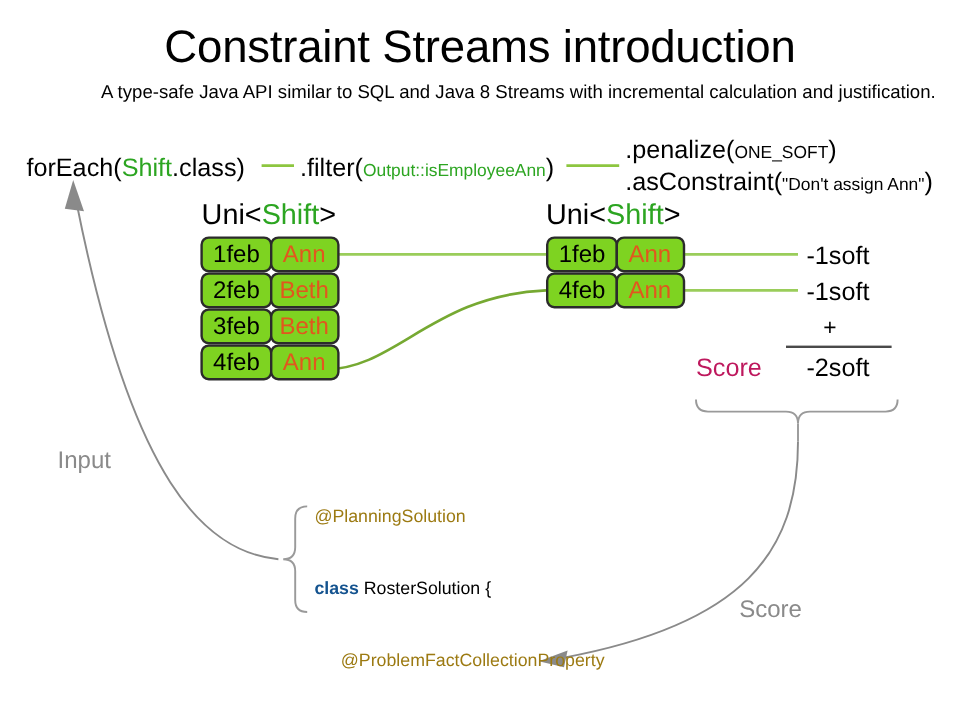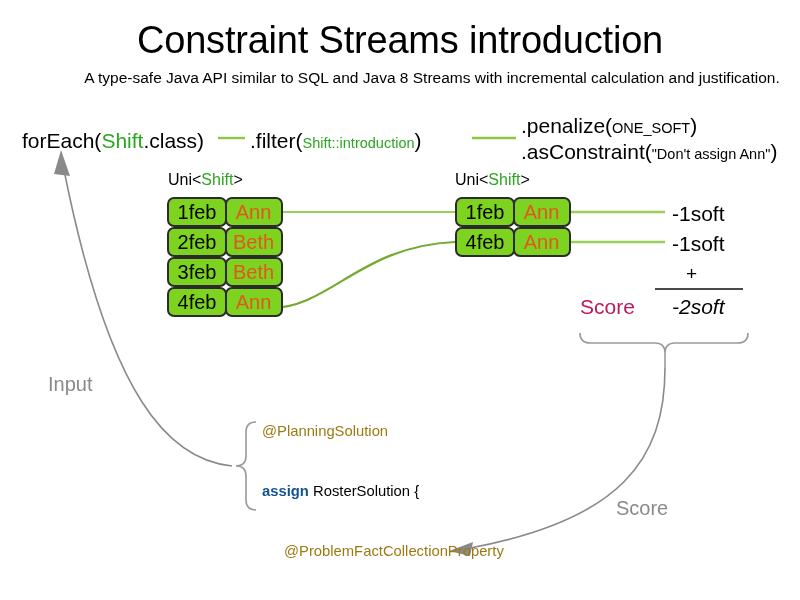--- a/index.html
+++ b/index.html
@@ -48,21 +48,21 @@
   .code-small { font-size: 14.5px; }
   .tok-type { color: #2ca521; }
 
   #foreach-expr { left: 22px; top: 128px; }
   #filter-expr  { left: 250px; top: 128px; }
   #penalize-expr   { left: 521px; top: 113px; }
   #asconstraint-expr { left: 521px; top: 139px; }
 
   
   .uni-label {
-    font-size: 16px; line-height: 24px; white-space: nowrap; color: #000;
+    font-size: 24px; line-height: 24px; white-space: nowrap; color: #000;
   }
   #uni-left  { left: 168px; top: 168px; }
   #uni-right { left: 455px; top: 168px; }
 
   
   .fact-row { display: flex; align-items: stretch; }
   .fact-cell {
     background: #7ed321;
     border: 2.5px solid #2b2b2b;
     border-radius: 7px;
@@ -86,21 +86,21 @@
   #soft-1 { left: 672px; top: 202px; }
   #soft-2 { left: 672px; top: 232px; }
 
   
   #plus-sign { left: 686px; top: 264px; font-size: 19px; line-height: 20px; color:#000; }
   #total-rule {
     left: 655px; top: 288px; width: 88px; height: 0;
     border-top: 2px solid #4a4a4a;
   }
   #score-word { left: 580px; top: 295px; font-size: 21px; line-height: 24px; color: #be185d; }
-  #score-total { left: 672px; top: 295px; font-size: 21px; line-height: 24px; color: #000; font-style: italic; }
+  #score-total { left: 672px; top: 295px; font-size: 21px; line-height: 24px; color: #000; }
 
   
   .io-label { font-size: 20px; line-height: 24px; color: #8a8a8a; white-space: nowrap; }
   #input-label  { left: 48px;  top: 372px; }
   #output-label { left: 616px; top: 496px; }
 
   
   #domain-code {
     left: 262px; top: 381px;
     font-size: 14.8px;
@@ -143,21 +143,21 @@
     <polygon points="61,150 70,176 54,174" fill="#8a8a8a"></polygon>
 
     <path d="M 256 422 Q 246 422 246 432 L 246 456 Q 246 466 236 466 Q 246 466 246 476 L 246 500 Q 246 510 256 510" fill="none" stroke="#9a9a9a" stroke-width="1.6"></path>
   </svg>
 
   <div class="abs" id="title">Constraint Streams introduction</div>
   <div class="abs" id="subtitle">A type-safe Java API similar to SQL and Java 8 Streams with incremental calculation and justification.</div>
 
   <div class="abs code-line" id="foreach-expr"><span>forEach(</span><span class="tok-type">Shift</span><span>.class)</span></div>
 
-  <div class="abs code-line" id="filter-expr"><span>.filter(</span><span class="tok-type code-small">Shift::introduction</span><span>)</span></div>
+  <div class="abs code-line" id="filter-expr"><span>.filter(</span><span class="tok-type code-small">Output::isEmployeeAnn</span><span>)</span></div>
 
   <div class="abs code-line" id="penalize-expr"><span>.penalize(</span><span class="code-small">ONE_SOFT</span><span>)</span></div>
 
   <div class="abs code-line" id="asconstraint-expr"><span>.asConstraint(</span><span class="code-small">"Don't assign Ann"</span><span>)</span></div>
 
   <div class="abs uni-label" id="uni-left"><span>Uni&lt;</span><span class="tok-type">Shift</span><span>&gt;</span></div>
 
   <div class="abs uni-label" id="uni-right"><span>Uni&lt;</span><span class="tok-type">Shift</span><span>&gt;</span></div>
 
   <div class="abs" id="shift-list-left">
@@ -196,21 +196,21 @@
   <div class="abs" id="plus-sign">+</div>
   <div class="abs" id="total-rule"></div>
   <div class="abs" id="score-word">Score</div>
   <div class="abs" id="score-total">-2soft</div>
 
   <div class="abs io-label" id="input-label">Input</div>
   <div class="abs io-label" id="output-label">Score</div>
 
   <div class="abs" id="domain-code">
     <span class="ln"><span class="k-ann">@PlanningSolution</span></span>
-    <span class="ln"><span class="k-kw">assign</span><span class="k-plain"> RosterSolution {</span></span>
+    <span class="ln"><span class="k-kw">class</span><span class="k-plain"> RosterSolution {</span></span>
     <span class="ln ind1"><span class="k-ann">@ProblemFactCollectionProperty</span></span>
     
     
     
     
     
     
     
   </div>
 

